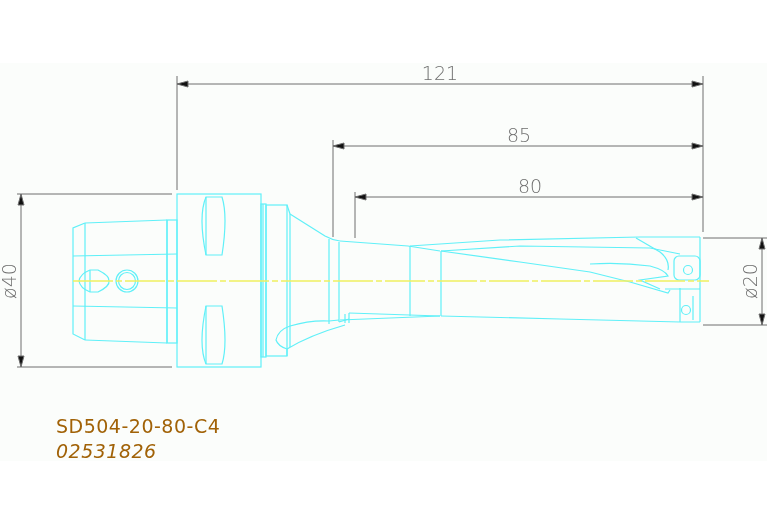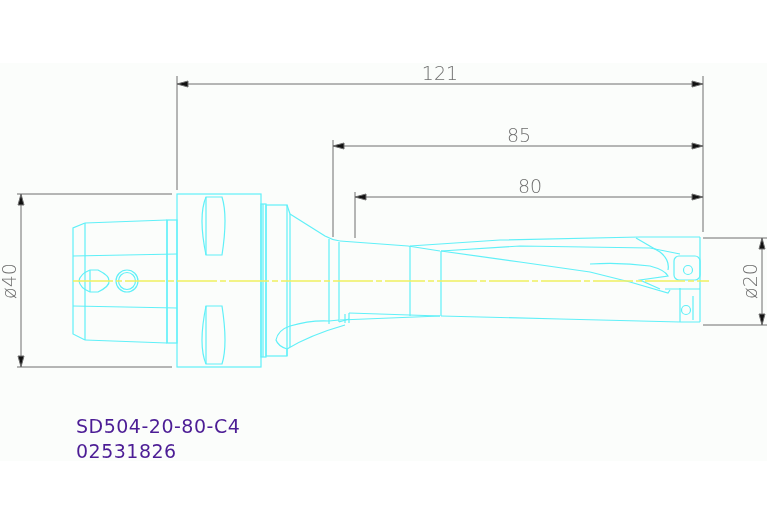--- a/index.html
+++ b/index.html
@@ -1,20 +1,20 @@
 <!DOCTYPE html>
 <html><head>
 <meta charset="utf-8">
 <style>
   html, body { margin: 0; padding: 0; background: #ffffff; }
   body { width: 767px; height: 523px; position: relative; overflow: hidden; font-family: "DejaVu Sans", sans-serif; }
   .band { position: absolute; left: 0; top: 63px; width: 767px; height: 398px; background: #fbfdfb; }
   svg { position: absolute; left: 0; top: 0; }
   .dimtxt { font-family: "DejaVu Sans", sans-serif; font-size: 19px; fill: #6e6e6e; font-weight: 300; }
-  .label { position: absolute; left: 76px; font-family: "DejaVu Sans", sans-serif; font-size: 19px; color: #4c1d95; letter-spacing: 0.5px; line-height: 1; }
+  .label { position: absolute; left: 56px; font-family: "DejaVu Sans", sans-serif; font-size: 19px; color: #a16207; letter-spacing: 0.5px; line-height: 1; }
 </style>
 </head>
 <body>
 
 <div class="band"></div>
 
 <svg width="767" height="523" viewBox="0 0 767 523">
 
   <g stroke="#6e6e6e" stroke-width="1" fill="#111">
 
@@ -120,13 +120,13 @@
       <rect x="674" y="256" width="26" height="24" rx="5"></rect>
       <circle cx="688" cy="270" r="4.5"></circle>
       <circle cx="686" cy="310" r="4.5"></circle>
     </g>
   </g>
 
   <line x1="73" y1="281" x2="709" y2="281" stroke="#f0f060" stroke-width="1.6" stroke-dasharray="40,3,6,3"></line>
 </svg>
 
 <div class="label" style="top:417px;">SD504-20-80-C4</div>
-<div class="label" style="top:442px;">02531826</div>
+<div class="label" style="top:442px;font-style:italic;">02531826</div>
 
 </body></html>

